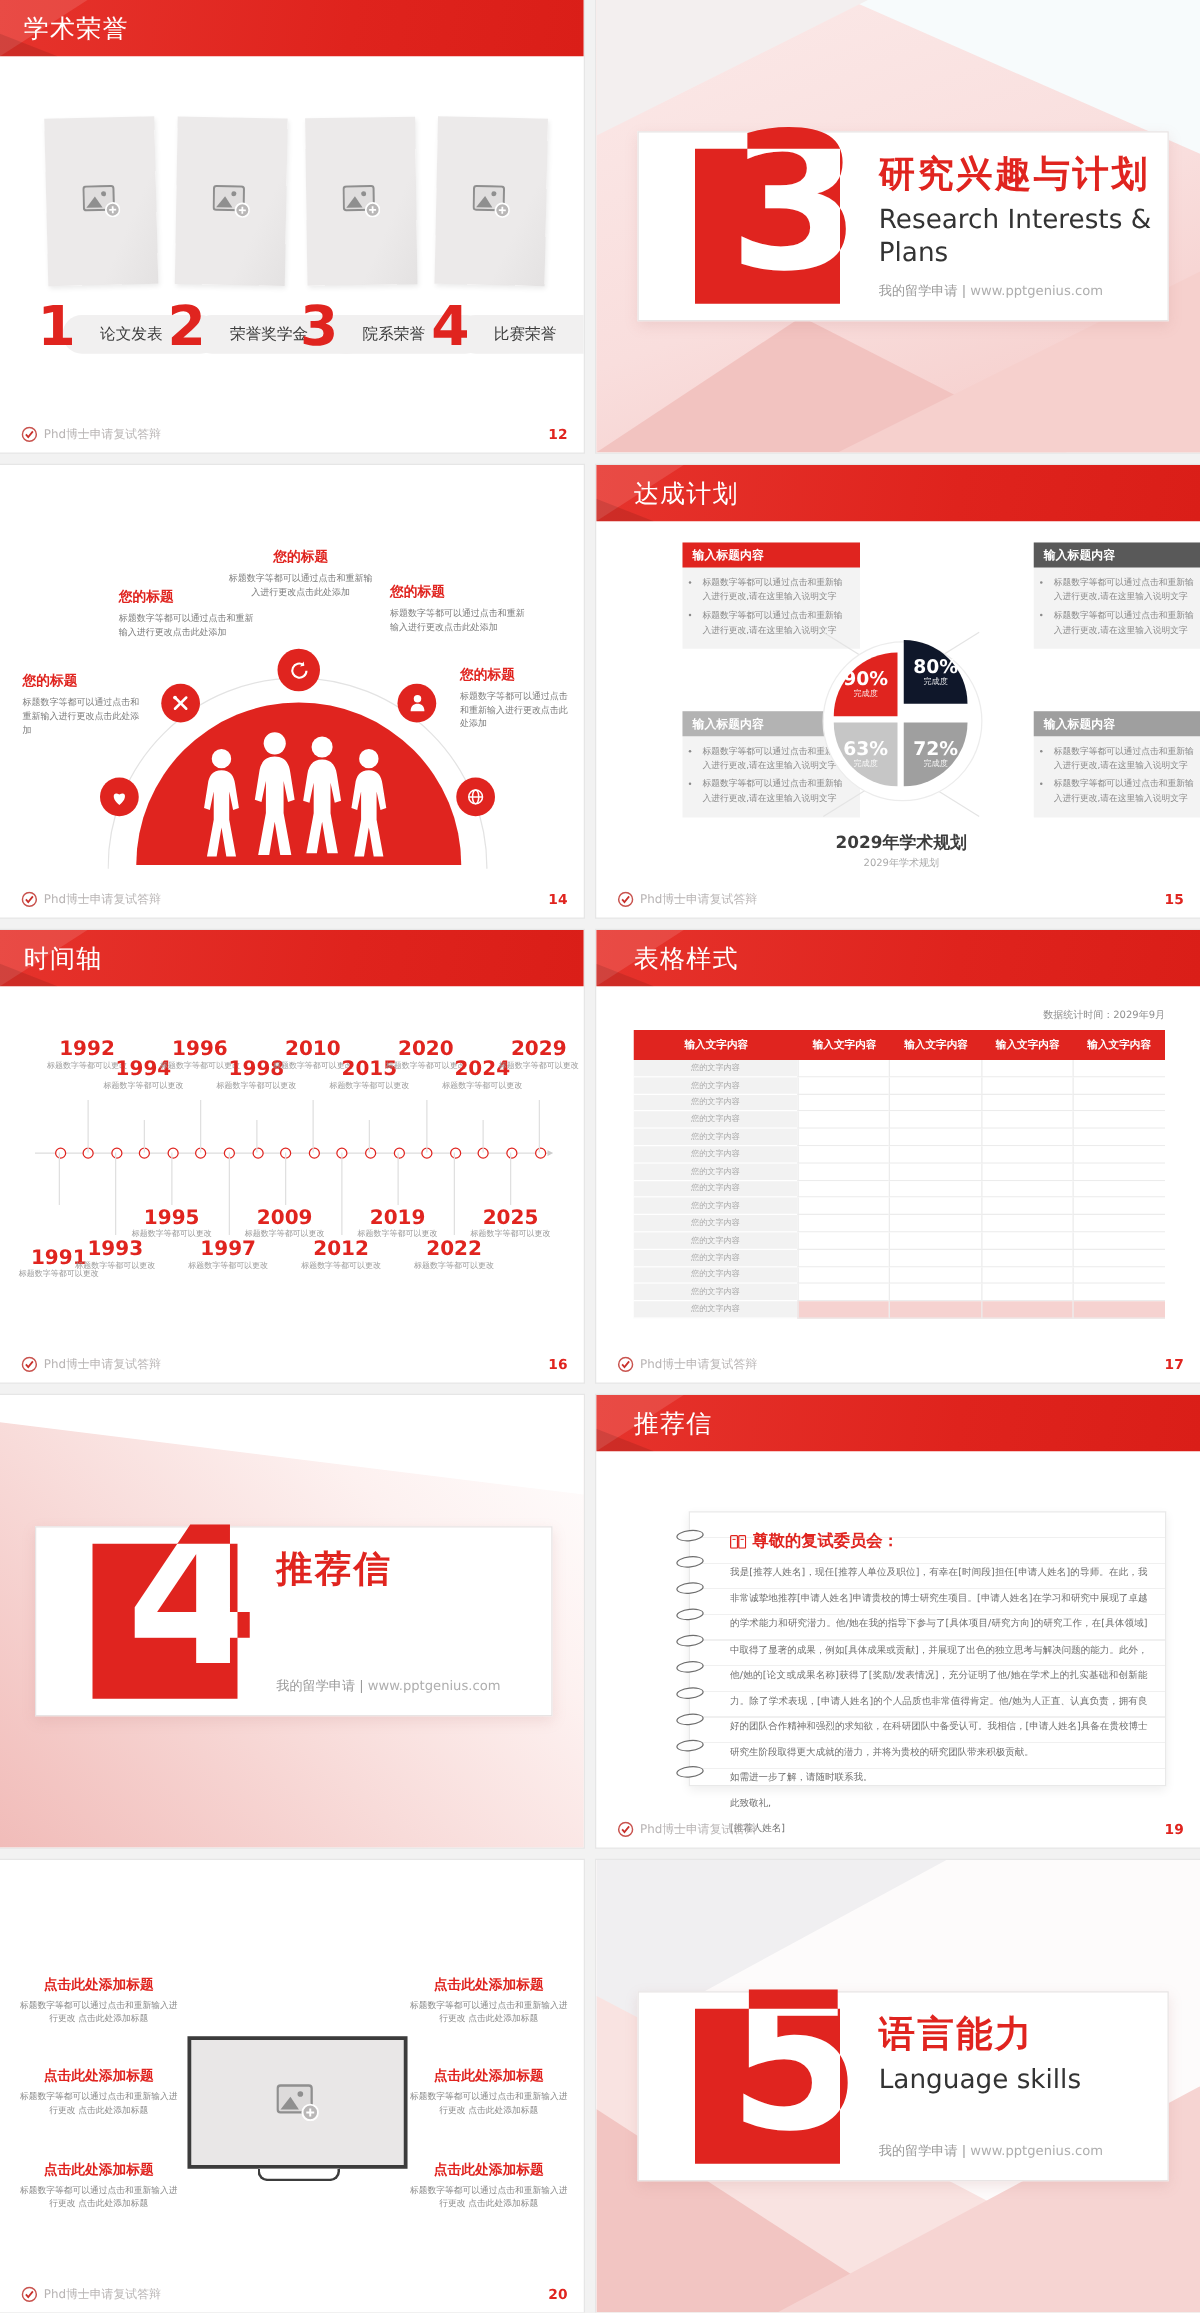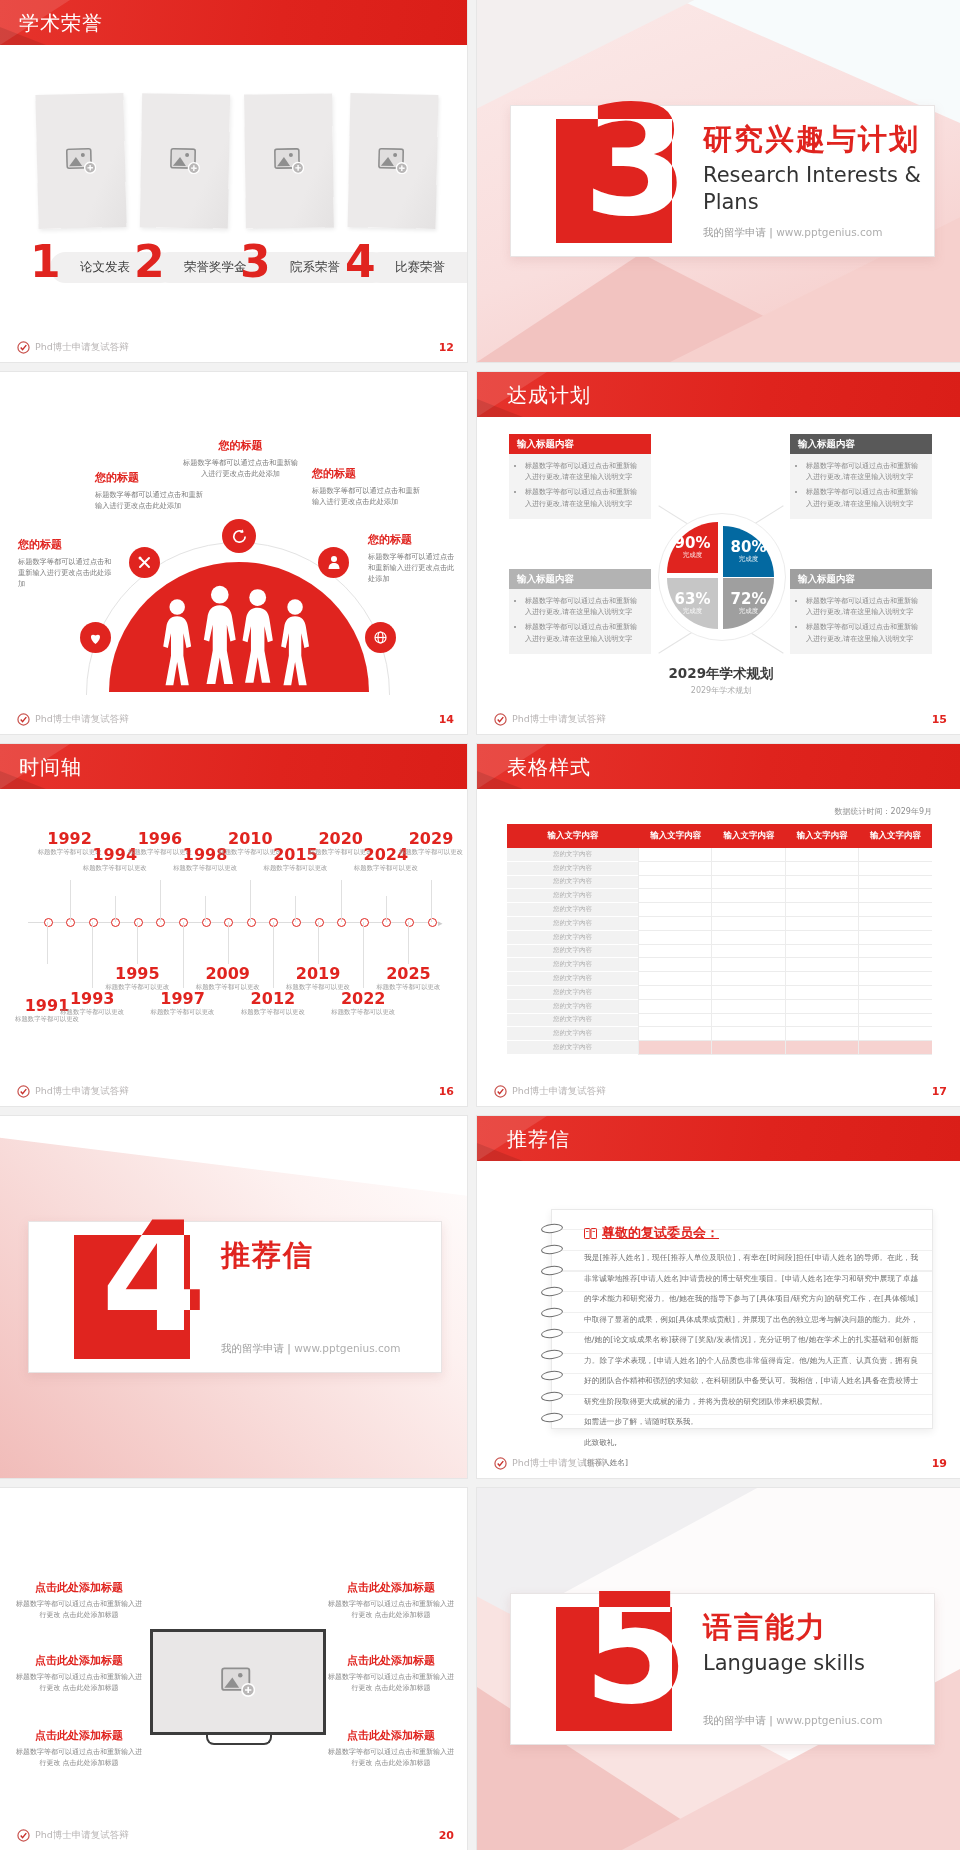--- a/index.html
+++ b/index.html
@@ -32,21 +32,21 @@
   .dv-tag .u{color:#aeaeae;}
   
   .asp-title{font-size:11px;font-weight:800;color:#e0241f;margin-bottom:4px;}
   .asp-body{font-size:7.2px;color:#7b7b7b;line-height:1.55;}
   .aspect{position:absolute;}
   .arcring{position:absolute;left:86px;top:170px;width:306px;height:153px;overflow:hidden;}
   .arcring::before{content:"";position:absolute;left:0;top:0;width:304px;height:304px;border-radius:50%;border:1px solid #e3e3e3;box-sizing:border-box;}
   .semi{position:absolute;left:109px;top:190px;width:260px;height:130px;background:#e0241f;border-radius:130px 130px 0 0;}
   .iconc{position:absolute;width:31px;height:31px;border-radius:50%;background:#e0241f;display:flex;align-items:center;justify-content:center;}
   
-  .pbox{position:absolute;width:142px;background:#f3f3f3;}
+  .pbox{position:absolute;width:142px;background:#f3f3f3;margin-left:37px;}
   .pbox .h{height:20px;display:flex;align-items:center;padding-left:8px;color:#fff;font-size:9.5px;font-weight:700;}
   .pbox ul{margin:7px 8px 9px 16px;padding:0;}
   .pbox li{font-size:7px;color:#8a8a8a;line-height:1.6;margin-bottom:4px;}
   .quad{position:absolute;width:51px;height:51px;color:#fff;display:flex;flex-direction:column;align-items:center;justify-content:center;}
   .quad .v{font-size:15px;font-weight:700;line-height:1;}
   .quad .l{font-size:6.5px;opacity:.9;}
   .ln{position:absolute;width:48px;height:1px;background:#e4e4e4;}
   
   .tl-line{position:absolute;left:28px;top:178px;width:412px;height:1px;background:#ddd;}
   .tl-arrow{position:absolute;left:438px;top:174px;font-size:9px;color:#ccc;}
@@ -62,21 +62,21 @@
   .tbl .hcell{color:#fff;font-size:8.5px;font-weight:700;display:flex;align-items:center;justify-content:center;}
   .trow{display:flex;height:13.8px;}
   .c1{width:132px;background:#f2f2f2;border-bottom:1px solid #fff;display:flex;align-items:center;justify-content:center;font-size:6.5px;color:#ababab;}
   .cx{width:73.25px;background:#fff;border-bottom:1px solid #ececec;border-left:1px solid #ececec;}
   .trow.pink .cx{background:#f6d2d0;}
   .hc1{width:132px;} .hcx{width:73.25px;}
   
   .paper{position:absolute;left:74px;top:93px;width:382px;height:220px;background:#fff;border:1px solid #e9e9e9;box-shadow:0 3px 8px rgba(0,0,0,.07);
          background-image:repeating-linear-gradient(#fff 0px,#fff 19.5px,#f0f0f0 19.5px,#f0f0f0 20.5px);padding:14px 14px 0 32px;box-sizing:border-box;}
   .coil{position:absolute;left:-11px;width:20px;height:7px;border:1.6px solid #6d6d6d;border-radius:50%;background:#fdfdfd;transform:rotate(-6deg);}
-  .let-head{display:flex;align-items:center;gap:5px;font-size:13px;font-weight:800;color:#e0241f;margin-bottom:6px;text-decoration:underline;}
+  .let-head{display:flex;align-items:center;gap:5px;font-size:13px;font-weight:800;color:#e0241f;margin-bottom:6px;}
   .let-body{font-size:7.6px;color:#6f6f6f;line-height:20.5px;text-align:justify;}
   
   .blk{position:absolute;width:130px;text-align:center;}
   .blk .h{font-size:11px;font-weight:800;color:#e0241f;margin-bottom:4px;}
   .blk .b{font-size:7px;color:#8a8a8a;line-height:1.6;}
   .tv{position:absolute;left:150px;top:141px;width:170px;height:100px;background:#e9e7e7;border:3px solid #3c3c3c;display:flex;align-items:center;justify-content:center;}
   .tvstand{position:absolute;left:206px;top:247px;width:62px;height:8px;border:2px solid #3c3c3c;border-top:none;border-radius:0 0 8px 8px;background:#fff;}
 </style>
 </head>
 <body>
@@ -284,21 +284,21 @@
     </div>
     <div class="ln" style="left:178px;top:146px;transform:rotate(32deg);"></div>
     <div class="ln" style="left:262px;top:146px;transform:rotate(-32deg);"></div>
     <div class="ln" style="left:178px;top:268px;transform:rotate(-32deg);"></div>
     <div class="ln" style="left:262px;top:268px;transform:rotate(32deg);"></div>
     <div style="position:absolute;left:181px;top:141px;width:126px;height:126px;border-radius:50%;border:1px solid #ececec;background:#fff;"></div>
     <div class="quad" style="left:190px;top:150px;background:#e0241f;border-radius:100% 0 0 0;">
         <span class="v">90%</span>
         <span class="l">完成度</span>
       </div>
-    <div class="quad" style="left:246px;top:154px;background:#0369a1;border-radius:0 100% 0 0;">
+    <div class="quad" style="left:246px;top:140px;background:#0f172a;border-radius:0 100% 0 0;">
         <span class="v">80%</span>
         <span class="l">完成度</span>
       </div>
     <div class="quad" style="left:190px;top:206px;background:#c6c6c6;border-radius:0 0 0 100%;">
         <span class="v">63%</span>
         <span class="l">完成度</span>
       </div>
     <div class="quad" style="left:246px;top:206px;background:#9f9f9f;border-radius:0 0 100% 0;">
         <span class="v">72%</span>
         <span class="l">完成度</span>

